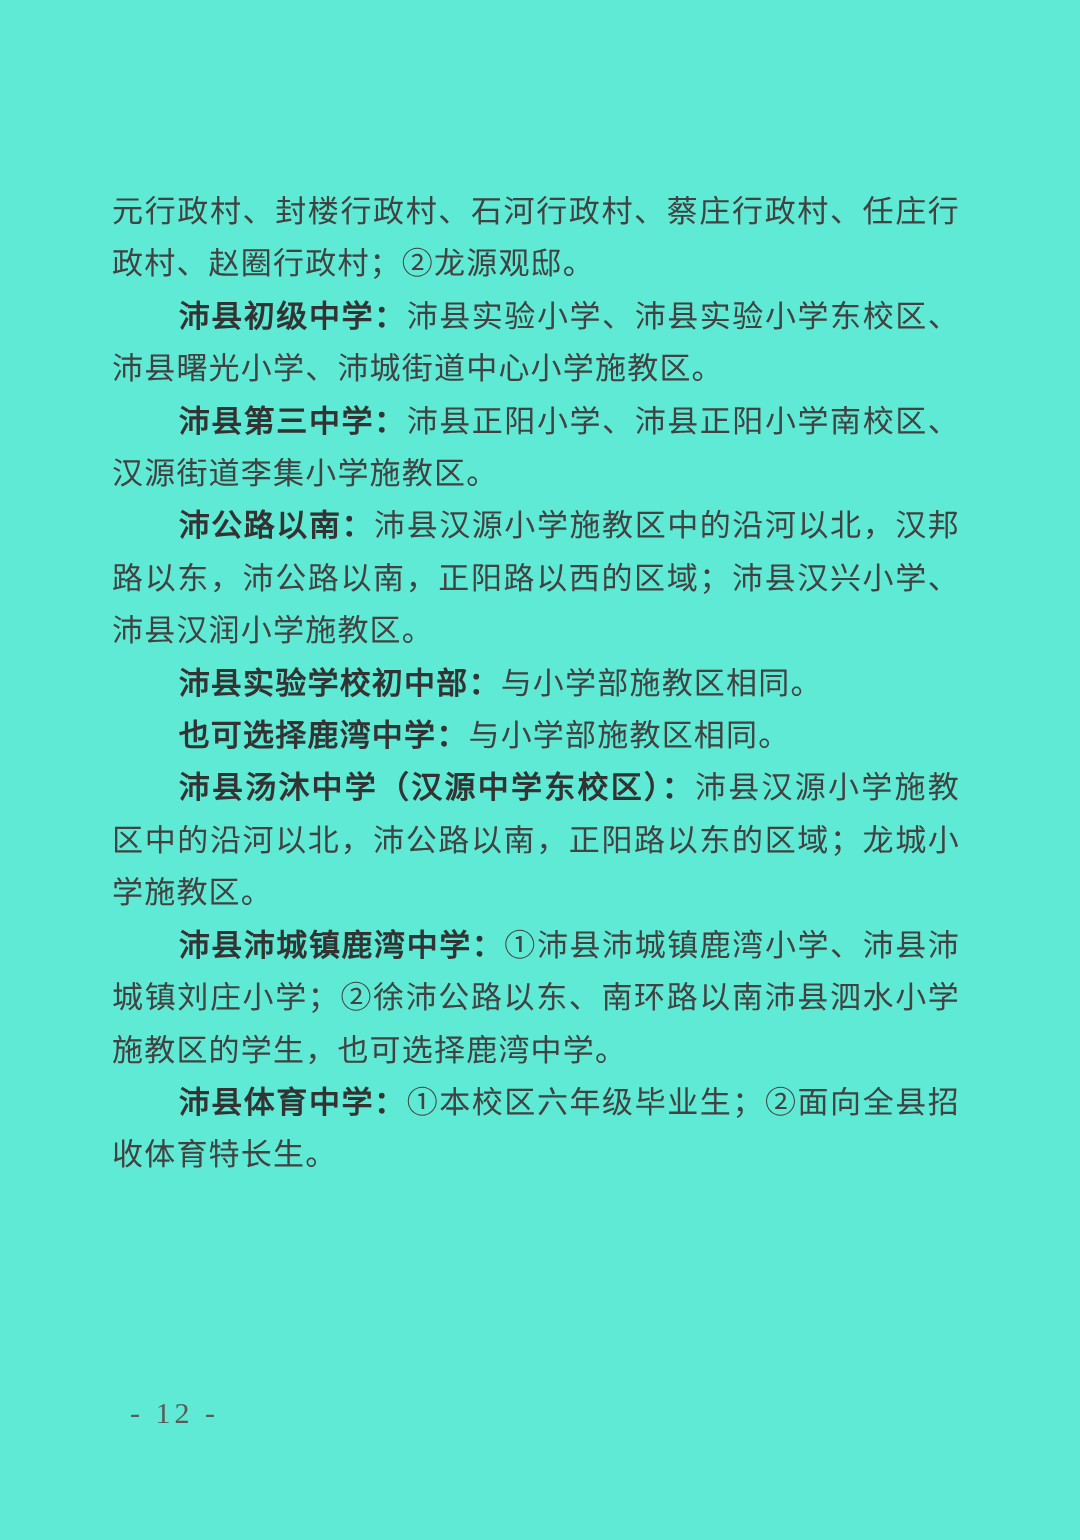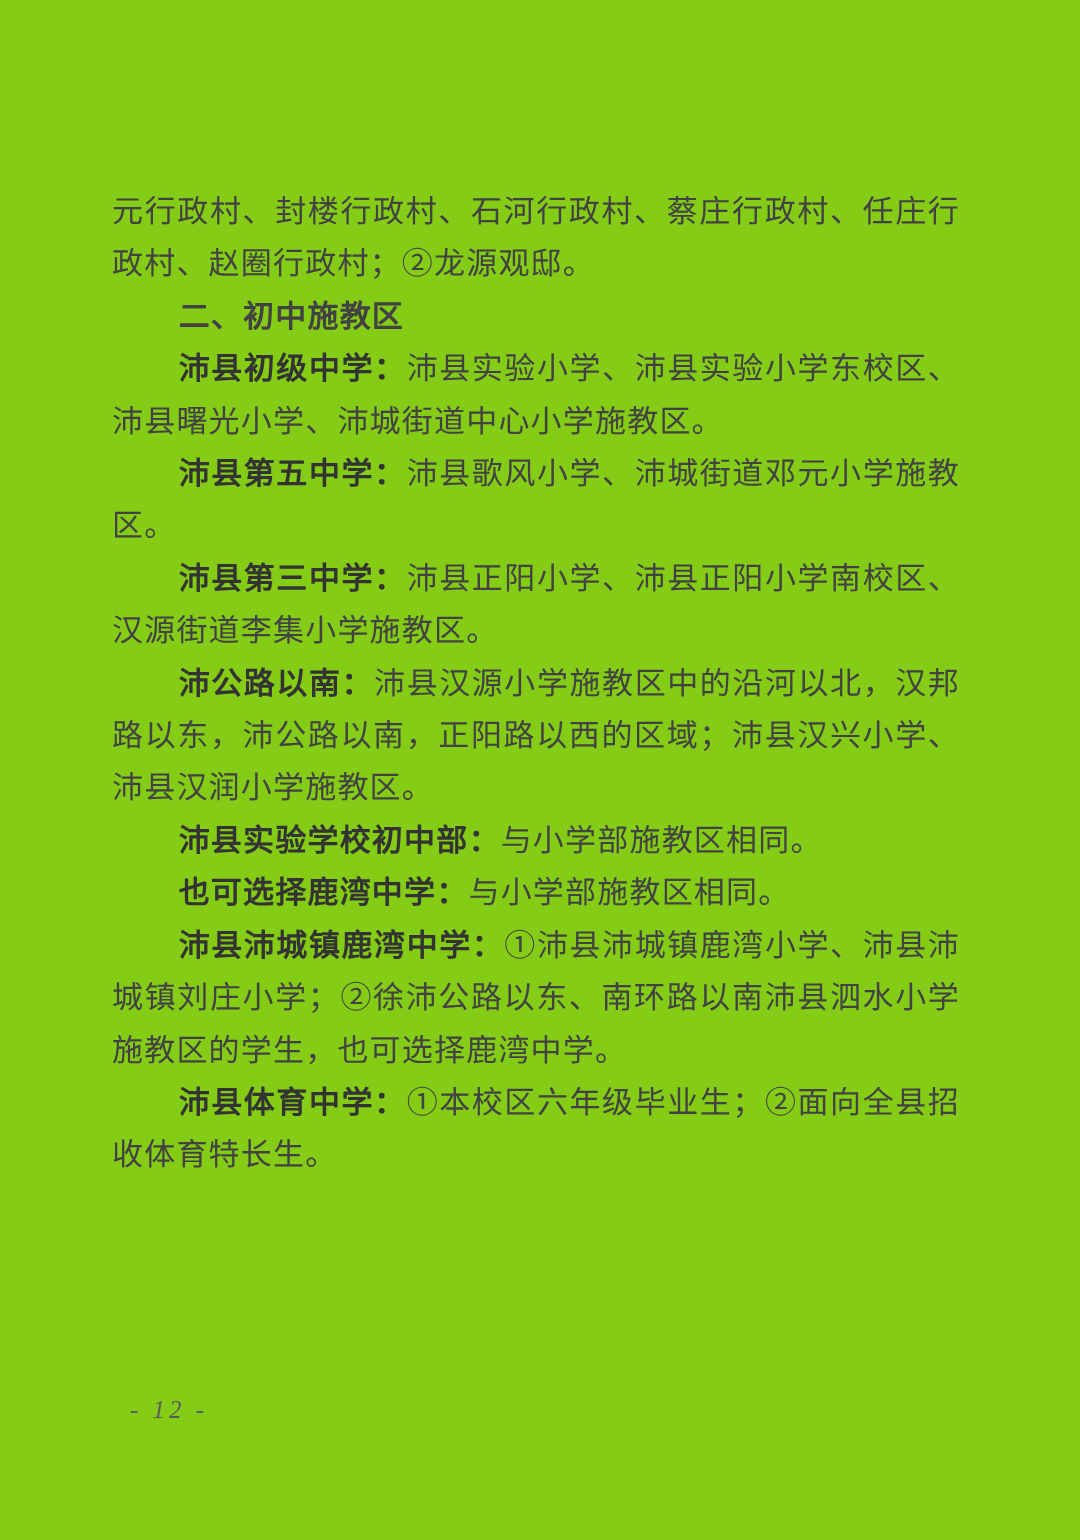--- a/index.html
+++ b/index.html
@@ -4,21 +4,21 @@
 <style>
   html, body {
     margin: 0;
     padding: 0;
     background: #ffffff;
   }
   .page {
     position: relative;
     width: 1080px;
     height: 1540px;
-    background: #84cc16;
+    background: #5eead4;
     overflow: hidden;
     font-family: "Liberation Serif", serif;
   }
   .content {
     position: absolute;
     left: 112px;
     top: 186px;
     width: 848px;
   }
   .content p {
@@ -38,49 +38,47 @@
     color: #333333;
   }
   .school {
     font-weight: 700;
     color: #333333;
   }
   .footer {
     position: absolute;
     left: 130px;
     top: 1396px;
-    font-size: 25px;
+    font-size: 30px;
     letter-spacing: 4px;
     color: #5a5a5a;
     font-family: "Liberation Serif", serif;
-    font-style: italic;
   }
 </style>
 </head>
 <body>
 
 <div class="page">
   <div class="content">
 
     <p><span>元行政村、封楼行政村、石河行政村、蔡庄行政村、任庄行政村、赵圈行政村；②龙源观邸。</span></p>
 
-    <p class="indent heading"><span>二、初中施教区</span></p>
 
     <p class="indent"><span class="school">沛县初级中学：</span><span>沛县实验小学、沛县实验小学东校区、沛县曙光小学、沛城街道中心小学施教区。</span></p>
 
-    <p class="indent"><span class="school">沛县第五中学：</span><span>沛县歌风小学、沛城街道邓元小学施教区。</span></p>
 
     <p class="indent"><span class="school">沛县第三中学：</span><span>沛县正阳小学、沛县正阳小学南校区、汉源街道李集小学施教区。</span></p>
 
     <p class="indent"><span class="school">沛公路以南：</span><span>沛县汉源小学施教区中的沿河以北，汉邦路以东，沛公路以南，正阳路以西的区域；沛县汉兴小学、沛县汉润小学施教区。</span></p>
 
     <p class="indent"><span class="school">沛县实验学校初中部：</span><span>与小学部施教区相同。</span></p>
 
     <p class="indent"><span class="school">也可选择鹿湾中学：</span><span>与小学部施教区相同。</span></p>
 
+    <p class="indent"><span class="school">沛县汤沐中学（汉源中学东校区）：</span><span>沛县汉源小学施教区中的沿河以北，沛公路以南，正阳路以东的区域；龙城小学施教区。</span></p>
 
     <p class="indent"><span class="school">沛县沛城镇鹿湾中学：</span><span>①沛县沛城镇鹿湾小学、沛县沛城镇刘庄小学；②徐沛公路以东、南环路以南沛县泗水小学施教区的学生，也可选择鹿湾中学。</span></p>
 
     <p class="indent"><span class="school">沛县体育中学：</span><span>①本校区六年级毕业生；②面向全县招收体育特长生。</span></p>
 
   </div>
 
   <div class="footer">- 12 -</div>
 </div>
 

